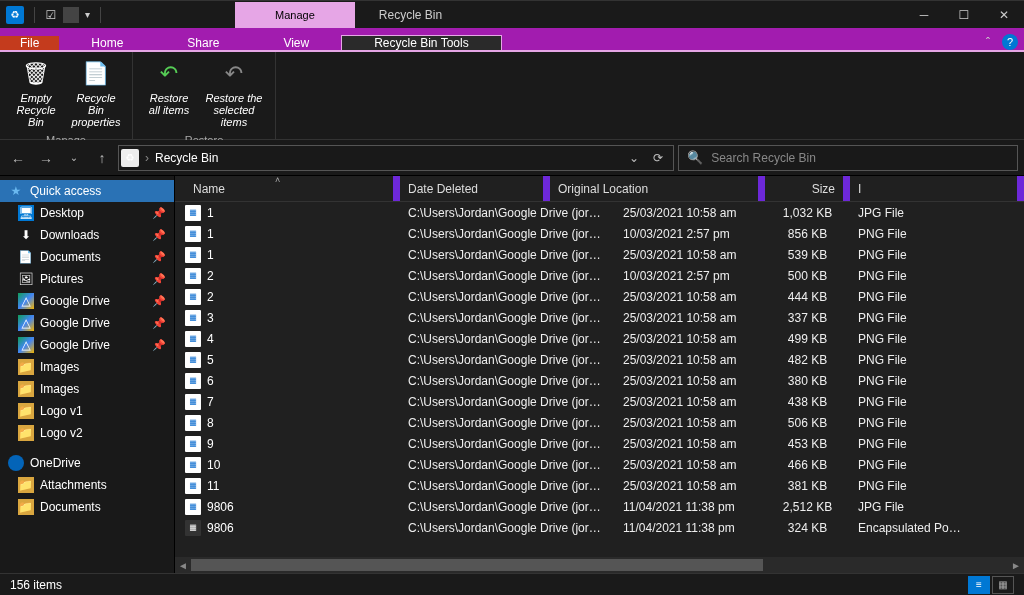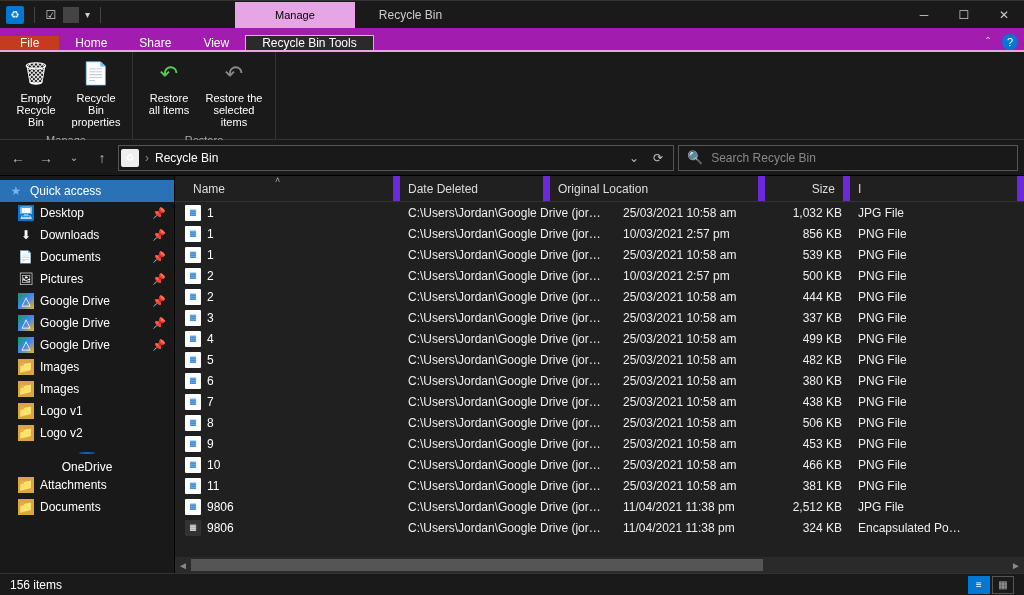--- a/index.html
+++ b/index.html
@@ -9,33 +9,33 @@
 .tb-qa { display: flex; align-items: center; gap: 2px; padding-left: 2px; }
 .tb-qabtn { width: 20px; height: 20px; display: flex; align-items: center; justify-content: center; color: #ccc; }
 .tb-sep { width: 1px; height: 16px; background: #444; margin: 0 4px; }
 .tb-drop { color: #ccc; font-size: 10px; padding: 0 4px; }
 .tb-tab { background: #e6a6e6; color: #000; padding: 0 40px; height: 26px; display: flex; align-items: center; margin-left: 130px; font-size: 11px; }
 .tb-title { color: #ccc; margin-left: 24px; font-size: 12px; }
 .tb-spacer { flex: 1; }
 .tb-win { display: flex; }
 .tb-winbtn { width: 40px; height: 28px; display: flex; align-items: center; justify-content: center; color: #ccc; font-size: 12px; }
 .ribbon-tabs { height: 24px; background: #a21caf; display: flex; align-items: flex-end; border-bottom: 2px solid #e6a6e6; }
-.rtab { padding: 0 16px; display: flex; align-items: center; color: #fff; font-size: 12px; }
+.rtab { padding: 0 32px; display: flex; align-items: center; color: #fff; font-size: 12px; }
 .rtab.file { background: #c43b1d; color: #fff; padding: 0 20px; }
 .rtab.active { background: #2a2a2a; border-top: 1px solid #e6a6e6; border-left: 1px solid #e6a6e6; border-right: 1px solid #e6a6e6; color: #fff; }
 .rtab-spacer { flex: 1; }
 .rtab-ctrl { padding: 0 6px; display: flex; align-items: center; color: #ccc; }
 .help-circle { width: 16px; height: 16px; border-radius: 50%; background: #0078d4; display: flex; align-items: center; justify-content: center; font-size: 11px; }
 .ribbon { height: 88px; background: #1a1a1a; display: flex; border-bottom: 1px solid #333; }
 .rgroup { display: flex; flex-direction: column; border-right: 1px solid #333; padding: 2px 6px; }
 .rgroup-btns { display: flex; flex: 1; }
 .rgroup-label { text-align: center; color: #aaa; font-size: 11px; padding: 2px 0; }
 .rbtn { display: flex; flex-direction: column; align-items: center; justify-content: flex-start; padding: 4px 4px; text-align: center; width: 60px; }
 .rbtn-ico { width: 32px; height: 32px; display: flex; align-items: center; justify-content: center; font-size: 22px; margin-bottom: 2px; }
-.rbtn-lbl { font-size: 11px; line-height: 12px; color: #fff; text-align: center; }
+.rbtn-lbl { font-size: 11px; line-height: 12px; color: #fff; text-align: center; font-style: italic; }
 .navbar { height: 36px; background: #191919; display: flex; align-items: center; padding: 0 6px; gap: 4px; border-bottom: 1px solid #000; }
 .nav-btn { width: 24px; height: 24px; display: flex; align-items: center; justify-content: center; color: #bbb; font-size: 14px; }
 .addr { flex: 1; background: #191919; border: 1px solid #555; height: 26px; display: flex; align-items: center; padding: 0 2px; }
 .addr-ico { width: 18px; height: 18px; background: #eee; border-radius: 2px; margin-right: 6px; display:flex; align-items:center; justify-content:center; font-size:10px; }
 .addr-txt { flex: 1; font-size: 12px; }
 .addr-drop { color: #bbb; padding: 0 6px; }
 .addr-refresh { color:#bbb; padding: 0 8px; }
 .srch { width: 340px; background: #191919; border: 1px solid #555; height: 26px; display: flex; align-items: center; padding: 0 8px; gap: 8px; }
 .srch-ico { color: #999; font-size: 13px; }
 .srch-ph { color: #888; font-size: 12px; }
@@ -55,21 +55,21 @@
 .col.size { width: 85px; justify-content:flex-end; }
 .col.type { width: 120px; }
 .col.rest { flex:1; }
 .sort-arrow { position:absolute; left: 100px; top:-1px; color:#aaa; font-size:9px; }
 .rows { flex: 1; overflow-y: auto; }
 .row { height: 21px; display: flex; align-items: center; font-size: 12px; }
 .cell { padding: 0 8px; overflow: hidden; white-space: nowrap; text-overflow: ellipsis; color:#eee; }
 .cell.name { width: 225px; display: flex; align-items: center; gap: 6px; padding-left: 10px; }
 .cell.loc { width: 215px; }
 .cell.date { width: 150px; }
-.cell.size { width: 85px; text-align: right; }
+.cell.size { width: 85px; text-align: center; }
 .cell.type { width: 120px; }
 .cell.rest { flex:1; color:#ccc; }
 .file-ico { width: 16px; height: 16px; background: #fff; border-radius: 1px; display: flex; align-items: center; justify-content: center; font-size: 8px; color:#06c; flex-shrink:0; }
 .file-ico.eps { background:#333; color:#fff; }
 .hscroll { height: 16px; background: #2a2a2a; display:flex; align-items:center; }
 .hs-arrow { width:16px; height:16px; display:flex; align-items:center; justify-content:center; color:#888; font-size:10px; }
 .hs-track { flex:1; height:12px; background:#2a2a2a; position:relative; }
 .hs-thumb { position:absolute; left:0; width:70%; height:12px; background:#555; }
 .status { height: 22px; background: #1a1a1a; border-top: 1px solid #333; display: flex; align-items: center; padding: 0 10px; font-size: 12px; justify-content: center; }
 .status-spacer { flex: 1; }
@@ -215,21 +215,21 @@
         <div class="sb-item">
           <span class="sb-ico folder-ico" style="">📁</span>
           <span>Logo v1</span>
         </div>
         <div class="sb-item">
           <span class="sb-ico folder-ico" style="">📁</span>
           <span>Logo v2</span>
         </div>
       </div>
     <div class="sb-sep"></div>
-    <div class="sb-item" style="padding-left:8px;flex-direction:column;">
+    <div class="sb-item" style="padding-left:8px;">
       <span class="sb-ico one-ico" style="border-radius:50%;"></span>
       <span>OneDrive</span>
     </div>
     <div id="sb-od">
         <div class="sb-item">
           <span class="sb-ico folder-ico">📁</span>
           <span>Attachments</span>
         </div>
         <div class="sb-item">
           <span class="sb-ico folder-ico">📁</span>

